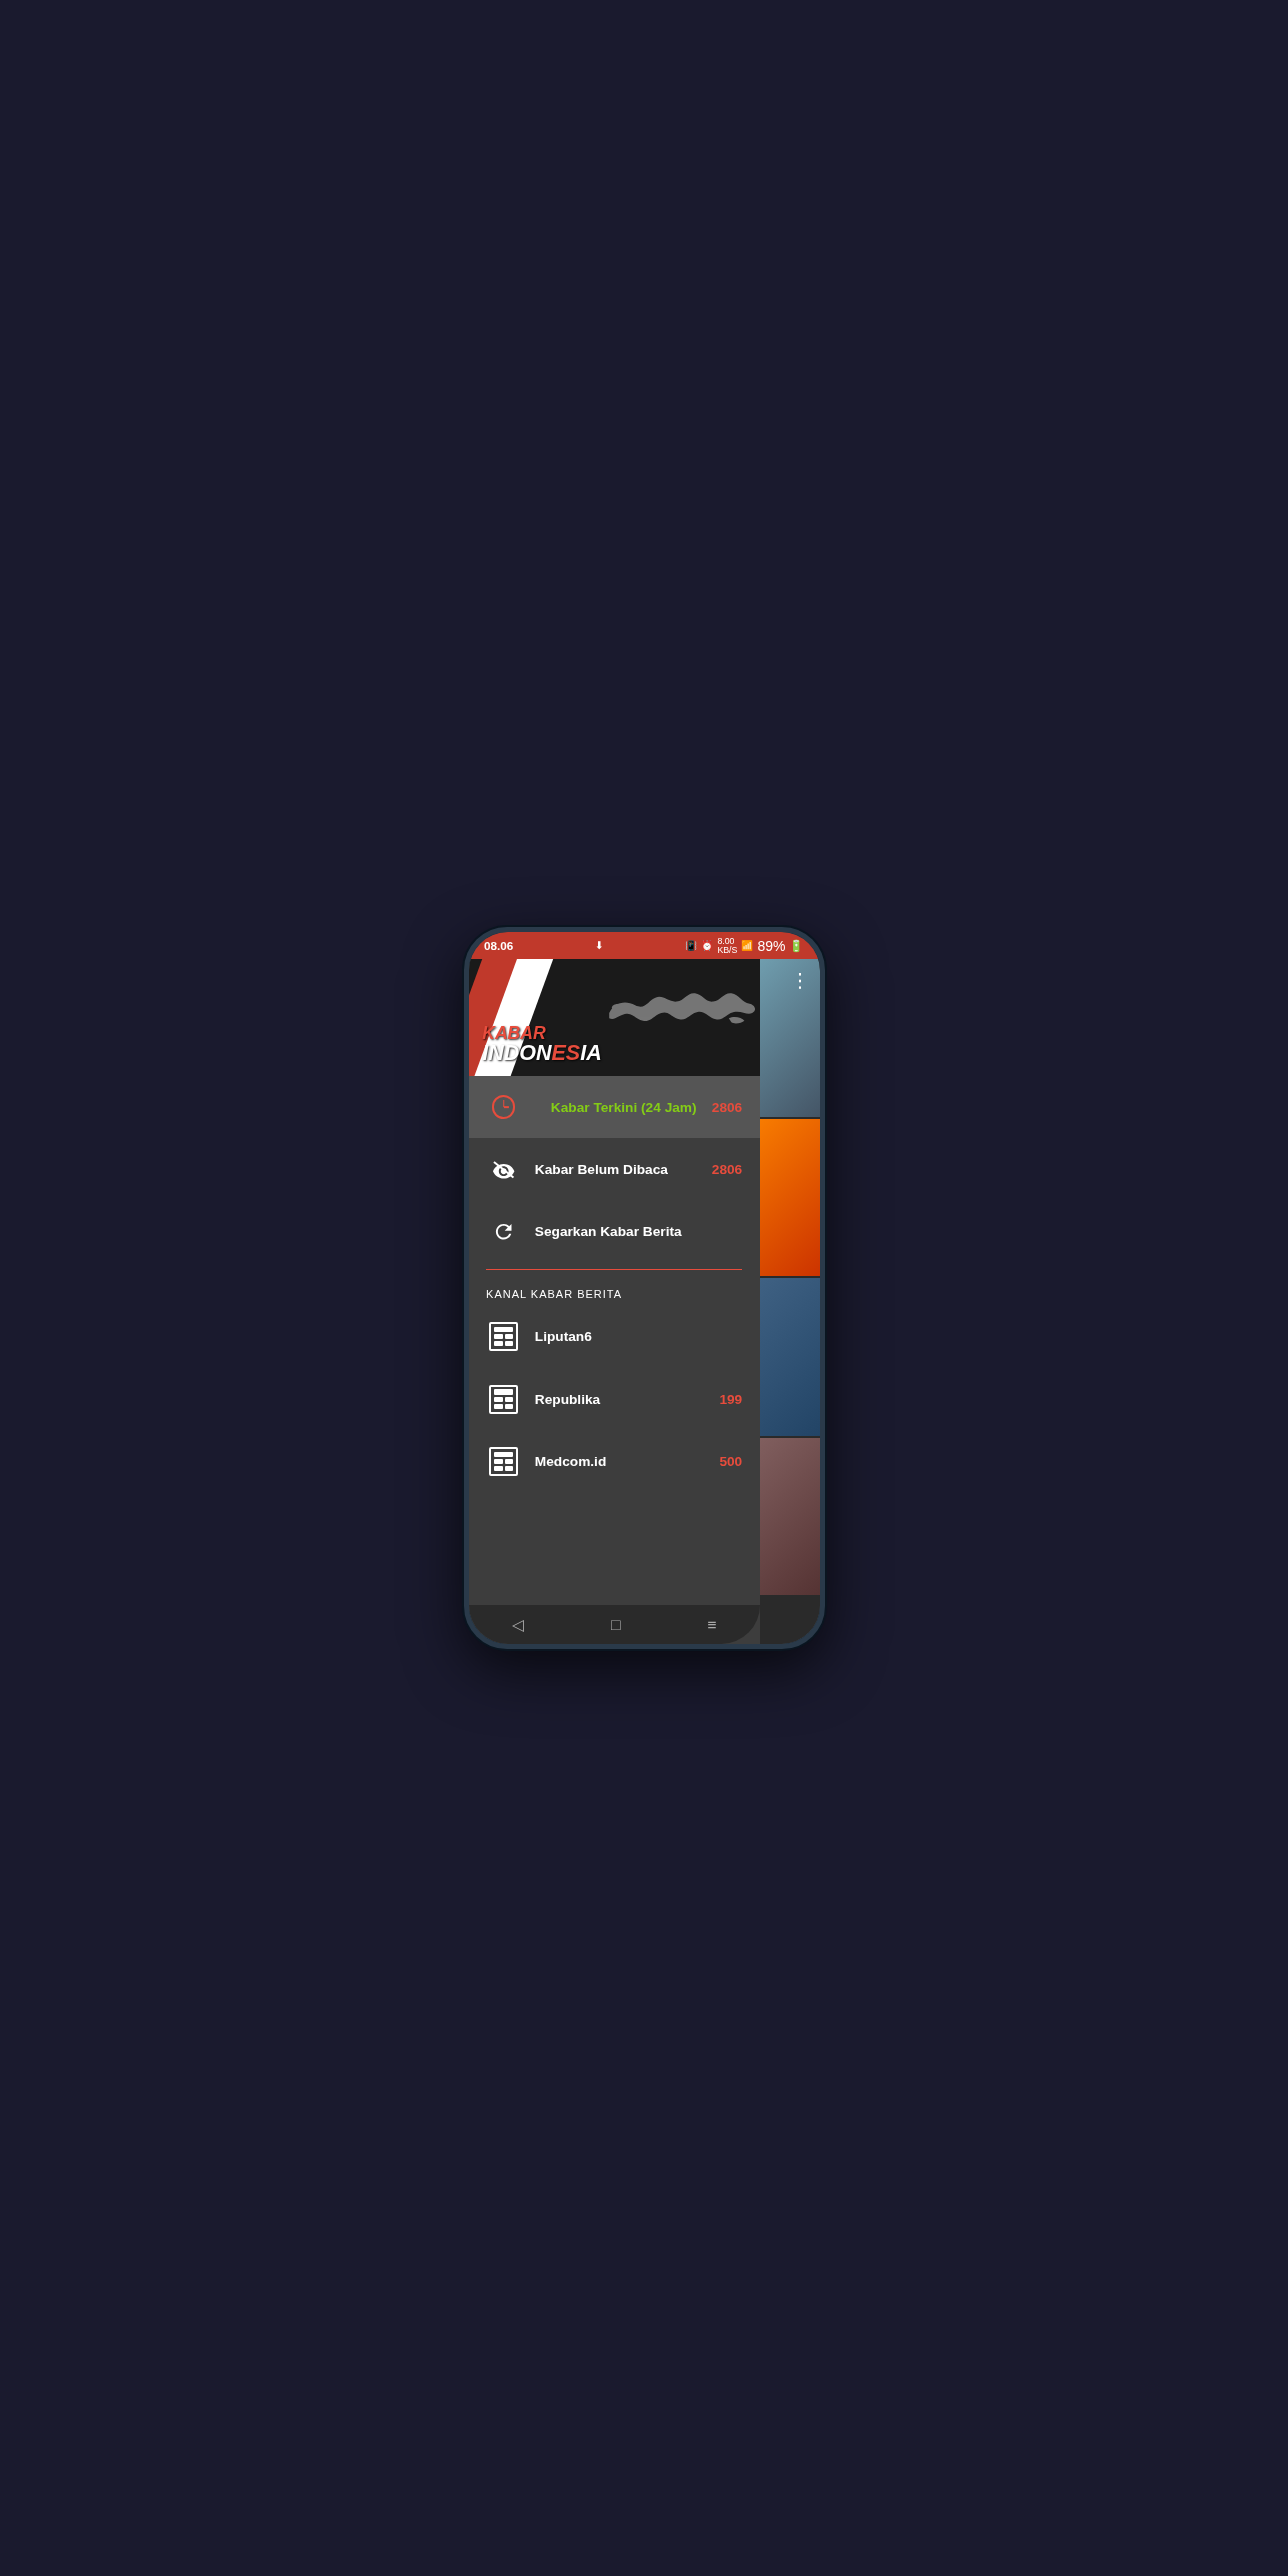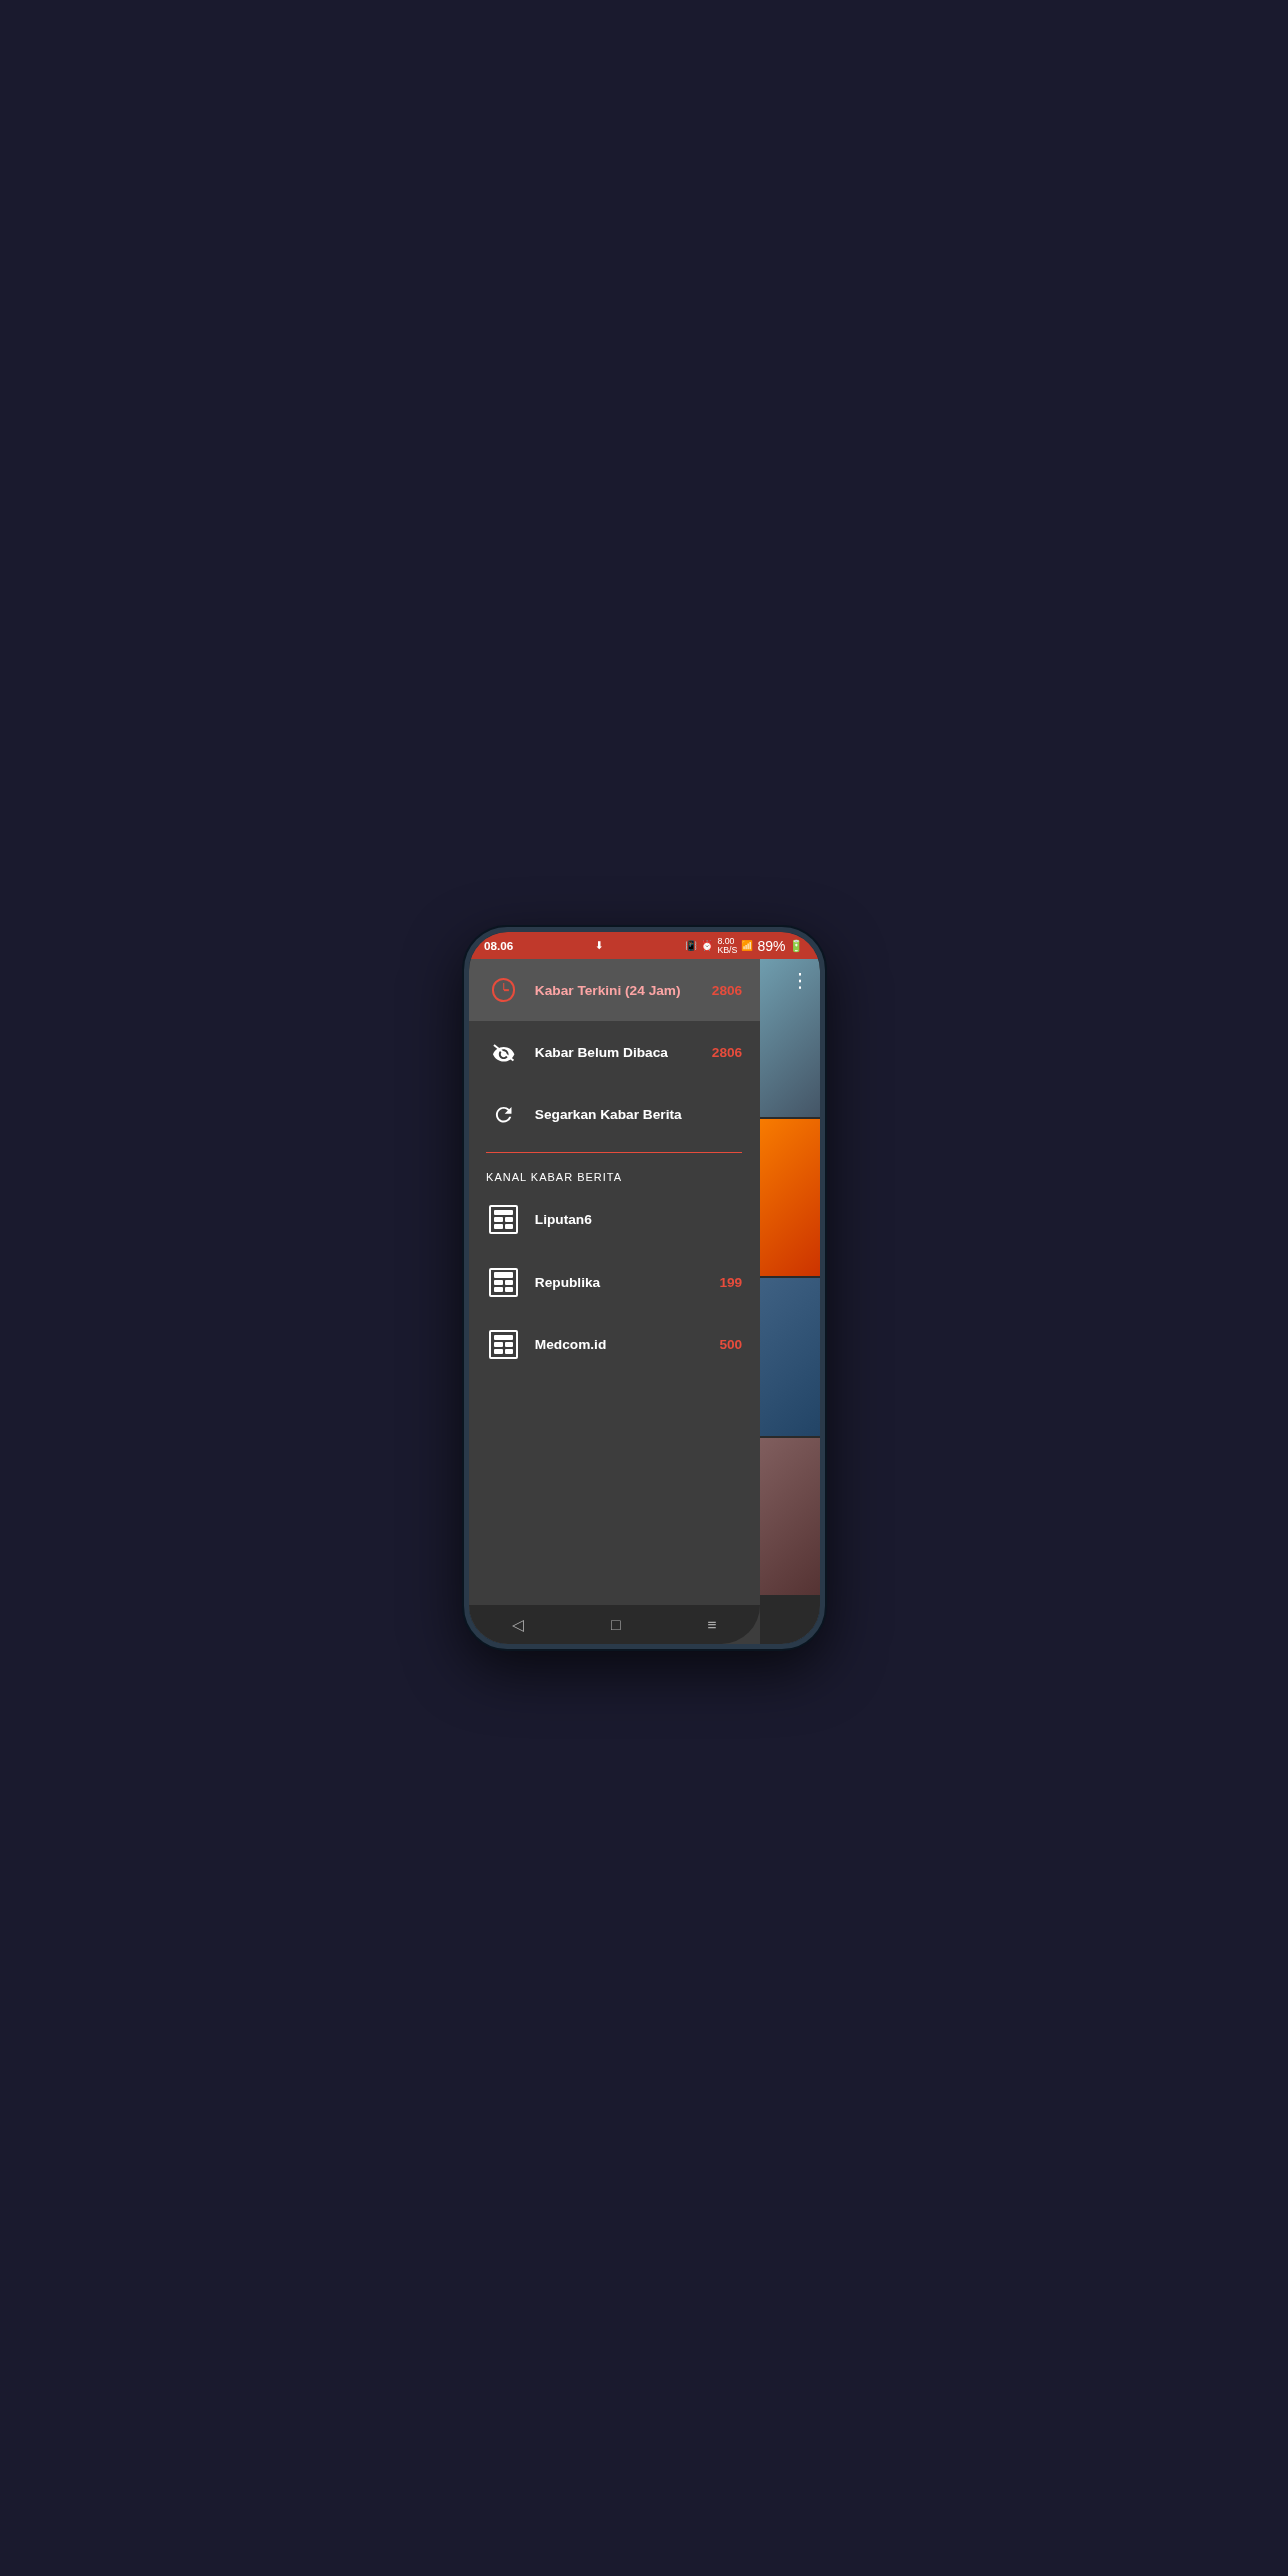--- a/index.html
+++ b/index.html
@@ -228,21 +228,22 @@
       color: white;
       font-size: 17.6px;
     }
     .menu-label {
       flex: 1;
       color: white;
       font-size: 13.7px;
       font-weight: bold;
     }
     .menu-item.active .menu-label {
-      color: #fca5a5;
+      color: #84cc16;
+      margin-left: 16px;
     }
     .menu-count {
       color: #e74c3c;
       font-size: 13.7px;
       font-weight: bold;
     }
 
     .divider {
       height: 1px;
       background: #e74c3c;
@@ -355,20 +356,37 @@
           <div class="thumb thumb-2"></div>
           <div class="thumb thumb-3"></div>
           <div class="thumb thumb-4"></div>
         </div>
 
         <div style="position:absolute; top:9.8px; right:9.8px; color:white; font-size:19.5px; z-index:5;">⋮</div>
       </div>
 
       <div class="drawer">
 
+        <div class="drawer-header">
+          <div class="banner-bg">
+
+            <svg class="map-silhouette" viewBox="0 0 300 120" xmlns="http://www.w3.org/2000/svg">
+              <path fill="white" d="M10,60 C20,40 40,35 60,45 C80,55 85,35 100,30 C115,25 125,40 140,38 C155,36 160,20 175,22 C190,24 195,40 210,38 C225,36 230,20 245,22 C260,24 265,40 280,42 C290,44 295,55 285,60 C275,65 265,55 250,58 C235,61 230,75 215,72 C200,69 195,55 180,58 C165,61 160,75 145,72 C130,69 125,55 110,60 C95,65 90,78 75,75 C60,72 55,58 40,62 C25,66 20,75 10,70 Z"></path>
+              <ellipse fill="white" cx="30" cy="50" rx="15" ry="8"></ellipse>
+              <path fill="white" d="M240,70 C250,65 265,68 270,75 C265,80 250,82 245,78 Z"></path>
+            </svg>
+
+            <div class="banner-text">
+              <div class="banner-kabar">KABAR</div>
+              <div class="banner-indonesia">
+                INDON<span class="indonesia-ia">ES</span>IA
+              </div>
+            </div>
+          </div>
+        </div>
 
         <div class="drawer-menu">
 
           <div class="menu-item active">
             <div class="menu-icon">
               <div class="clock-icon"></div>
             </div>
             <span class="menu-label">Kabar Terkini (24 Jam)</span>
             <span class="menu-count">2806</span>
           </div>

